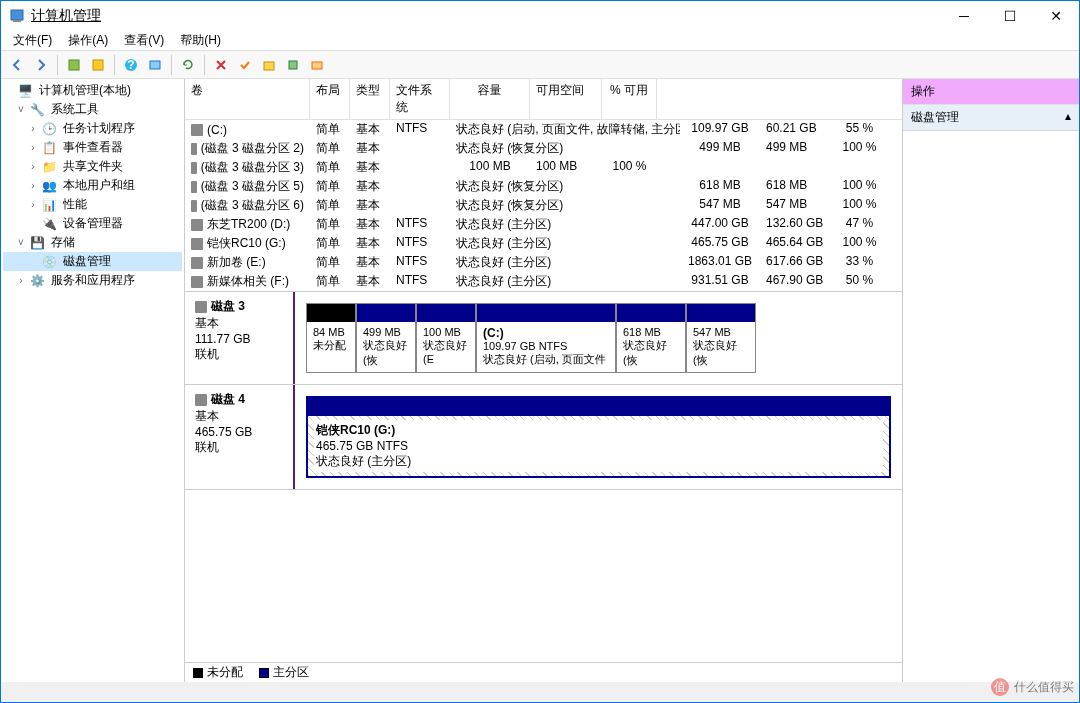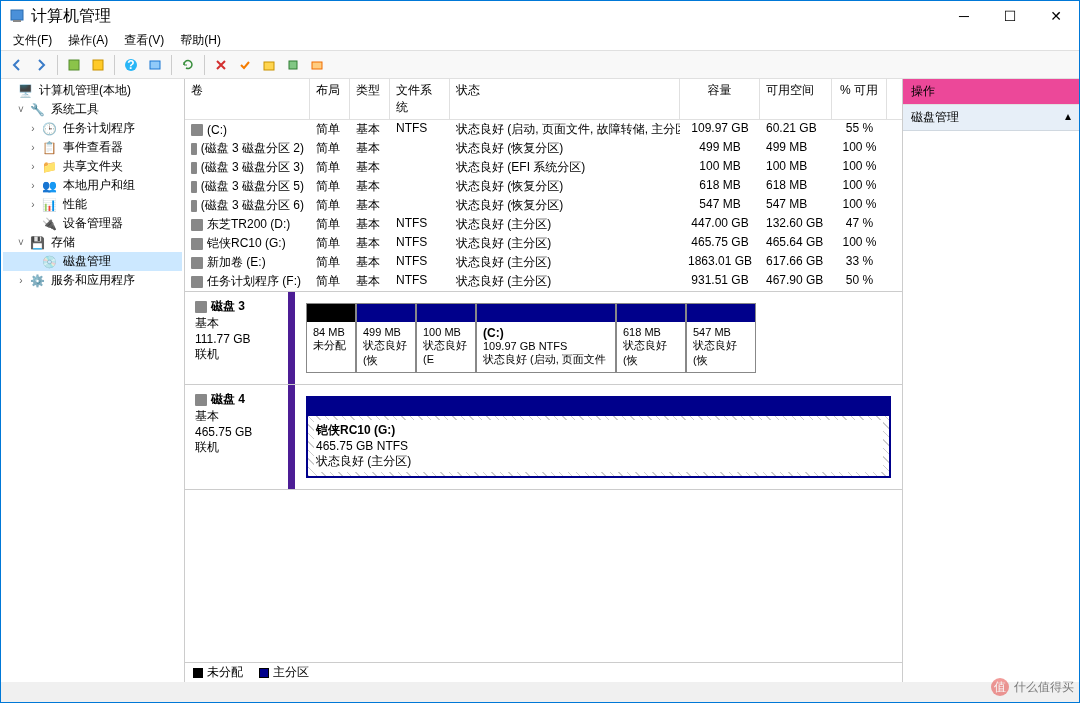--- a/index.html
+++ b/index.html
@@ -1,19 +1,19 @@
 <!DOCTYPE html>
 <html><head>
 <meta charset="utf-8">
 <style>
 * { margin: 0; padding: 0; box-sizing: border-box; font-family: "Microsoft YaHei", "Segoe UI", Tahoma, sans-serif; font-size: 12px; }
 body { background: #fff; width: 1080px; height: 703px; overflow: hidden; border: 1px solid #0078d7; }
 .titlebar { height: 30px; display: flex; align-items: center; padding: 0 0 0 8px; background: #fff; }
 .titlebar .app-icon { width: 16px; height: 16px; margin-right: 6px; }
-.titlebar .title { flex: 1; font-size: 16px; }
+.titlebar .title { flex: 1; font-size: 14px; text-decoration: underline; }
 .win-btns { display: flex; }
 .win-btns div { width: 46px; height: 30px; display: flex; align-items: center; justify-content: center; font-size: 14px; font-family: Arial; cursor: default; }
 .menubar { height: 20px; display: flex; align-items: center; padding: 0 4px; border-bottom: 1px solid #e0e0e0; }
 .menubar span { padding: 2px 8px; cursor: default; text-align: center; }
 .toolbar { height: 28px; display: flex; align-items: center; padding: 0 4px; gap: 0; border-bottom: 1px solid #e0e0e0; background: #f8f8f8; }
 .toolbar .tbtn { width: 24px; height: 24px; display: flex; align-items: center; justify-content: center; border: 1px solid transparent; cursor: default; }
 .toolbar .sep { width: 1px; height: 20px; background: #ccc; margin: 0 4px; }
 .main { display: flex; height: calc(100% - 78px - 20px); }
 .tree-panel { width: 184px; border-right: 1px solid #ccc; padding: 2px; overflow: auto; }
 .tree-item { display: flex; align-items: center; padding: 1px 0; cursor: default; white-space: nowrap; }
@@ -33,32 +33,32 @@
 .col-layout { width: 40px; }
 .col-type { width: 40px; }
 .col-fs { width: 60px; }
 .col-status { width: 230px; }
 .col-cap { width: 80px; text-align: center; }
 .col-free { width: 72px; text-align: left; }
 .col-pct { width: 55px; text-align: center; }
 .vol-row .col-vol { display: flex; align-items: center; gap: 4px; }
 .disk-map-area { flex: 1; overflow: auto; background: #fff; padding: 0; }
 .disk-block { display: flex; border-bottom: 1px solid #ccc; min-height: 90px; }
-.disk-info { width: 110px; padding: 6px 10px; border-right: 7px solid #4c1d95; }
+.disk-info { width: 110px; padding: 6px 10px; border-right: 2px solid #4c1d95; }
 .disk-info .dname { font-weight: bold; display: flex; align-items: center; gap: 4px; }
 .disk-parts { flex: 1; display: flex; padding: 11px; }
 .part-box { border: 1px solid #888; margin: 0; position: relative; padding: 22px 6px 4px 6px; overflow: hidden; font-size: 11px; }
 .part-box .bar { position: absolute; top: 0; left: 0; right: 0; height: 18px; }
 .bar.black { background: #000; }
 .bar.navy { background: #00008b; }
 .legend { height: 20px; display: flex; align-items: center; padding: 0 8px; gap: 16px; border-top: 1px solid #ccc; font-size: 11px; }
 .legend-item { display: flex; align-items: center; gap: 4px; }
 .legend-sq { width: 10px; height: 10px; border: 1px solid #000; }
 .actions-panel { width: 176px; }
-.actions-panel .hdr { background: #ec4899; padding: 4px 8px; border-bottom: 1px solid #e0e0e0; font-weight: normal; }
+.actions-panel .hdr { background: #f0abfc; padding: 4px 8px; border-bottom: 1px solid #e0e0e0; font-weight: normal; }
 .actions-panel .section { background: #e7eff8; padding: 4px 8px; display: flex; justify-content: space-between; cursor: default; border-bottom: 1px solid #d0d8e0; }
 .actions-panel .action-item { padding: 4px 8px 4px 20px; cursor: default; display: flex; justify-content: space-between; }
 .bottom-space { height: 20px; background: #f0f0f0; }
 .hatched { background-image: repeating-linear-gradient(45deg, #ccc 0, #ccc 1px, transparent 1px, transparent 6px); }
 .disk-icon-sm { width:12px; height:12px; background:#888; border-radius:1px; display:inline-block; }
 </style>
 </head>
 <body>
 
 <div class="titlebar">
@@ -211,21 +211,20 @@
       </div>
   </div>
 
   <div class="center-panel">
     <div class="vol-table">
       <div class="vol-header">
         <div class="col-vol">卷</div>
         <div class="col-layout">布局</div>
         <div class="col-type">类型</div>
         <div class="col-fs">文件系统</div>
-        <div class="col-status">状态</div>
         <div class="col-cap">容量</div>
         <div class="col-free">可用空间</div>
         <div class="col-pct">% 可用</div>
       </div>
       <div id="vol-rows">
           <div class="vol-row">
             <div class="col-vol">
               <span class="disk-icon-sm"></span>
               <span>(C:)</span>
             </div>
@@ -251,21 +250,20 @@
             <div class="col-pct">100 %</div>
           </div>
           <div class="vol-row">
             <div class="col-vol">
               <span class="disk-icon-sm"></span>
               <span>(磁盘 3 磁盘分区 3)</span>
             </div>
             <div class="col-layout">简单</div>
             <div class="col-type">基本</div>
             <div class="col-fs"></div>
-            <div class="col-status">状态良好 (EFI 系统分区)</div>
             <div class="col-cap">100 MB</div>
             <div class="col-free">100 MB</div>
             <div class="col-pct">100 %</div>
           </div>
           <div class="vol-row">
             <div class="col-vol">
               <span class="disk-icon-sm"></span>
               <span>(磁盘 3 磁盘分区 5)</span>
             </div>
             <div class="col-layout">简单</div>
@@ -324,21 +322,21 @@
             <div class="col-type">基本</div>
             <div class="col-fs">NTFS</div>
             <div class="col-status">状态良好 (主分区)</div>
             <div class="col-cap">1863.01 GB</div>
             <div class="col-free">617.66 GB</div>
             <div class="col-pct">33 %</div>
           </div>
           <div class="vol-row">
             <div class="col-vol">
               <span class="disk-icon-sm"></span>
-              <span>任务计划程序 (F:)</span>
+              <span>新媒体相关 (F:)</span>
             </div>
             <div class="col-layout">简单</div>
             <div class="col-type">基本</div>
             <div class="col-fs">NTFS</div>
             <div class="col-status">状态良好 (主分区)</div>
             <div class="col-cap">931.51 GB</div>
             <div class="col-free">467.90 GB</div>
             <div class="col-pct">50 %</div>
           </div>
         </div>

